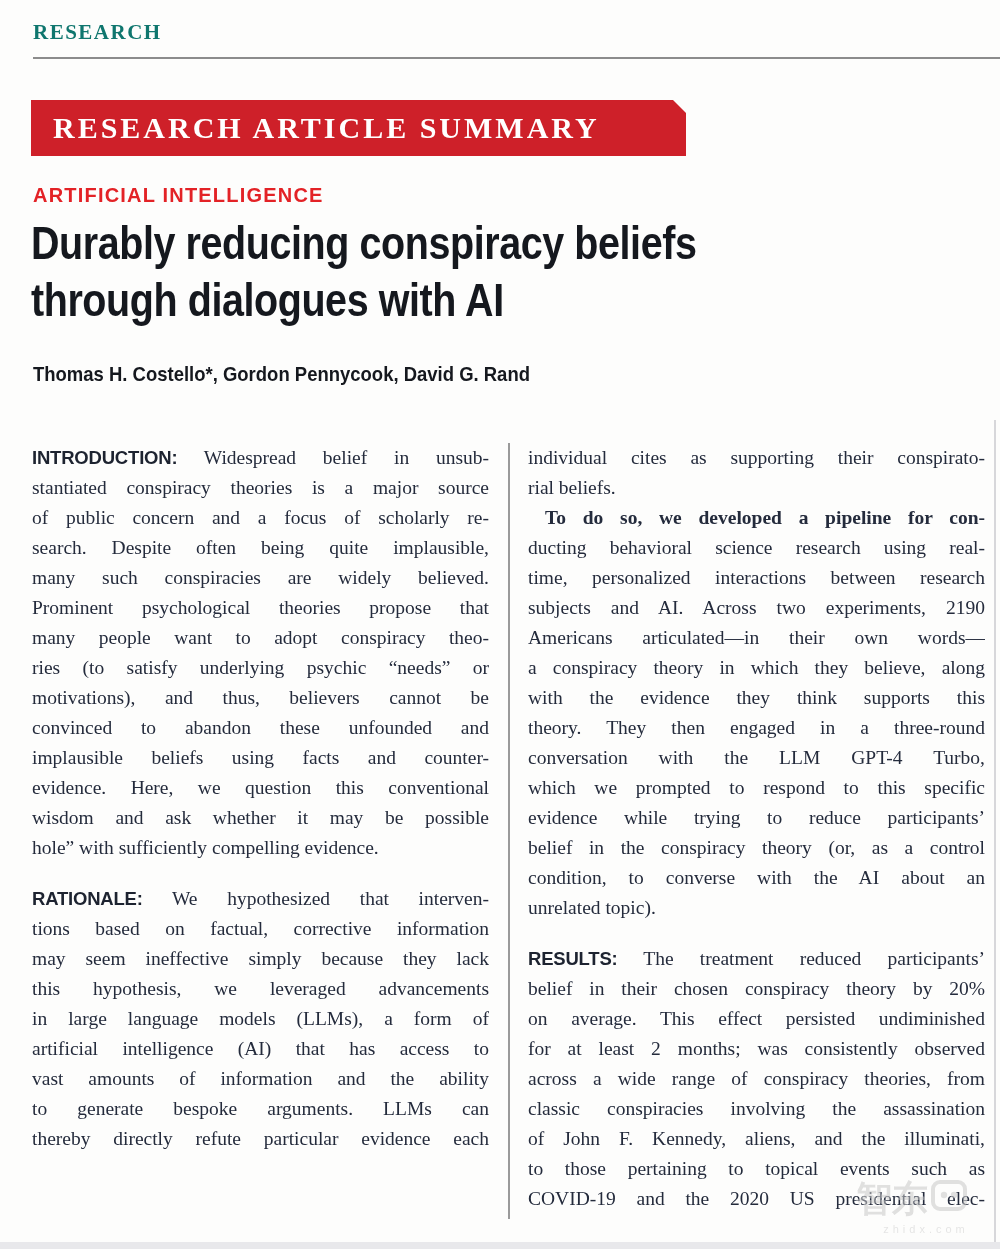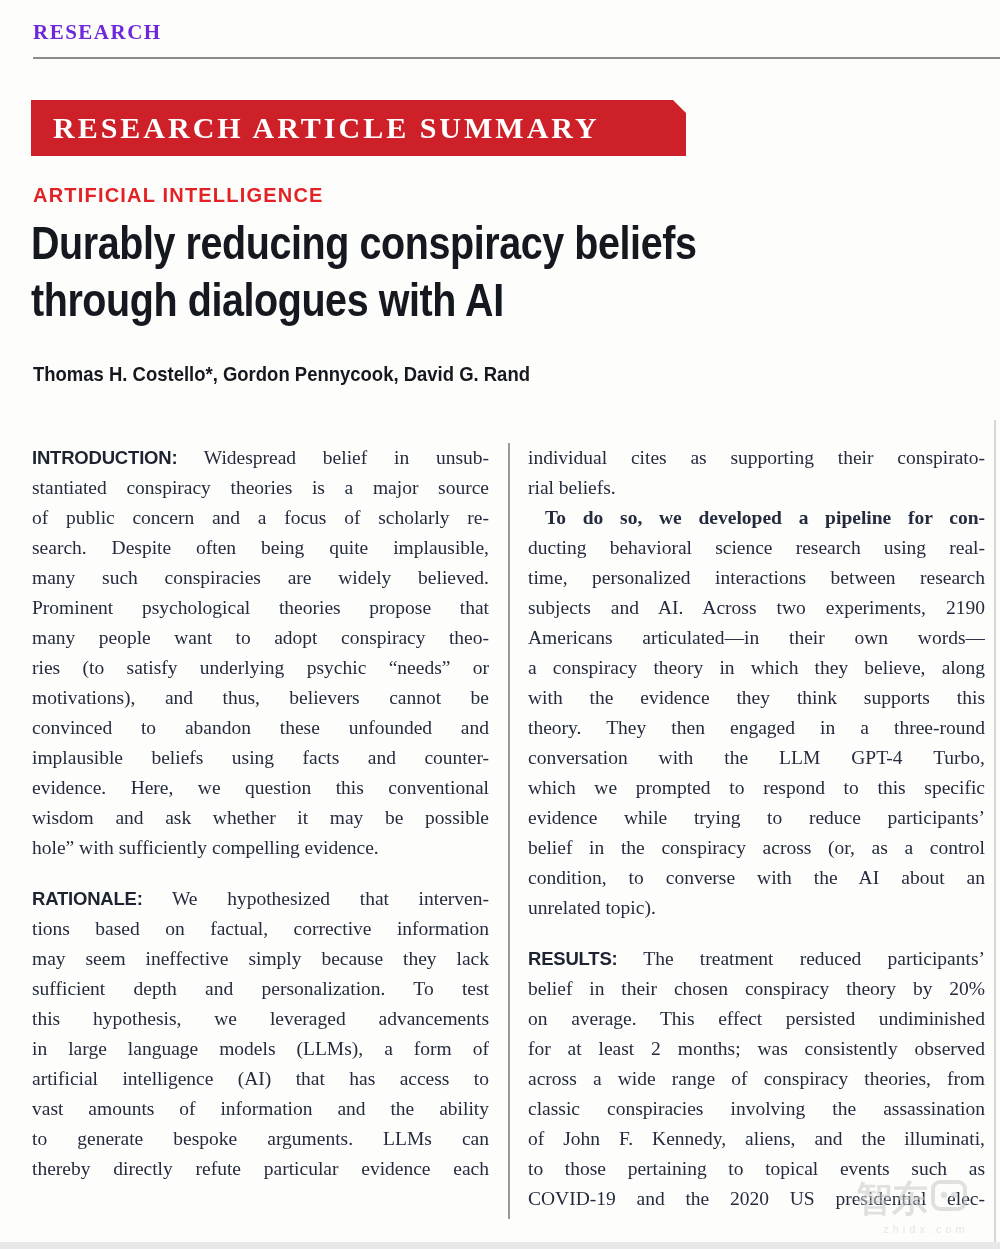--- a/index.html
+++ b/index.html
@@ -15,21 +15,21 @@
     width:1000px;height:1249px;
     background:#fdfdfc;
     overflow:hidden;
     font-family:"Liberation Serif",serif;
   }
   
   .kicker{
     position:absolute;left:33px;top:20px;
     font-family:"Liberation Serif",serif;
     font-weight:bold;font-size:21px;letter-spacing:1.5px;
-    color:#6d28d9;
+    color:#0f766e;
   }
   .top-rule{
     position:absolute;left:33px;top:57px;right:0;
     height:2px;background:var(--rule-gray);
   }
   .banner{
     position:absolute;left:31px;top:100px;
     width:655px;height:56px;
     background:var(--banner-red);
     clip-path:polygon(0 0, calc(100% - 13px) 0, 100% 13px, 100% 100%, 0 100%);
@@ -150,21 +150,20 @@
         <div class="line">convinced to abandon these unfounded and</div>
         <div class="line">implausible beliefs using facts and counter-</div>
         <div class="line">evidence. Here, we question this conventional</div>
         <div class="line">wisdom and ask whether it may be possible</div>
         <div class="line last">hole” with sufficiently compelling evidence.</div>
       </div>
       <div class="para gap">
         <div class="line"><span class="lead">RATIONALE:</span> We hypothesized that interven-</div>
         <div class="line">tions based on factual, corrective information</div>
         <div class="line">may seem ineffective simply because they lack</div>
-        <div class="line">sufficient depth and personalization. To test</div>
         <div class="line">this hypothesis, we leveraged advancements</div>
         <div class="line">in large language models (LLMs), a form of</div>
         <div class="line">artificial intelligence (AI) that has access to</div>
         <div class="line">vast amounts of information and the ability</div>
         <div class="line">to generate bespoke arguments. LLMs can</div>
         <div class="line">thereby directly refute particular evidence each</div>
       </div>
     </div>
   <div class="col-divider"></div>
   <div class="col col-right">
@@ -177,21 +176,21 @@
         <div class="line">ducting behavioral science research using real-</div>
         <div class="line">time, personalized interactions between research</div>
         <div class="line">subjects and AI. Across two experiments, 2190</div>
         <div class="line">Americans articulated—in their own words—</div>
         <div class="line">a conspiracy theory in which they believe, along</div>
         <div class="line">with the evidence they think supports this</div>
         <div class="line">theory. They then engaged in a three-round</div>
         <div class="line">conversation with the LLM GPT-4 Turbo,</div>
         <div class="line">which we prompted to respond to this specific</div>
         <div class="line">evidence while trying to reduce participants’</div>
-        <div class="line">belief in the conspiracy across (or, as a control</div>
+        <div class="line">belief in the conspiracy theory (or, as a control</div>
         <div class="line">condition, to converse with the AI about an</div>
         <div class="line last">unrelated topic).</div>
       </div>
       <div class="para gap">
         <div class="line"><span class="lead">RESULTS:</span> The treatment reduced participants’</div>
         <div class="line">belief in their chosen conspiracy theory by 20%</div>
         <div class="line">on average. This effect persisted undiminished</div>
         <div class="line">for at least 2 months; was consistently observed</div>
         <div class="line">across a wide range of conspiracy theories, from</div>
         <div class="line">classic conspiracies involving the assassination</div>

